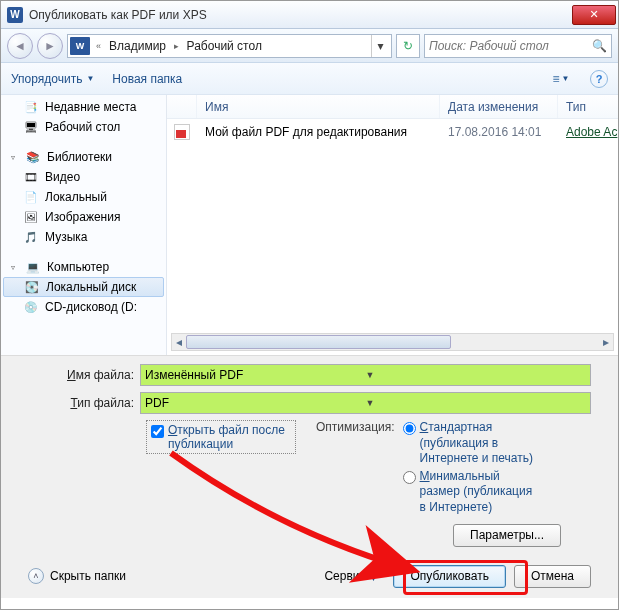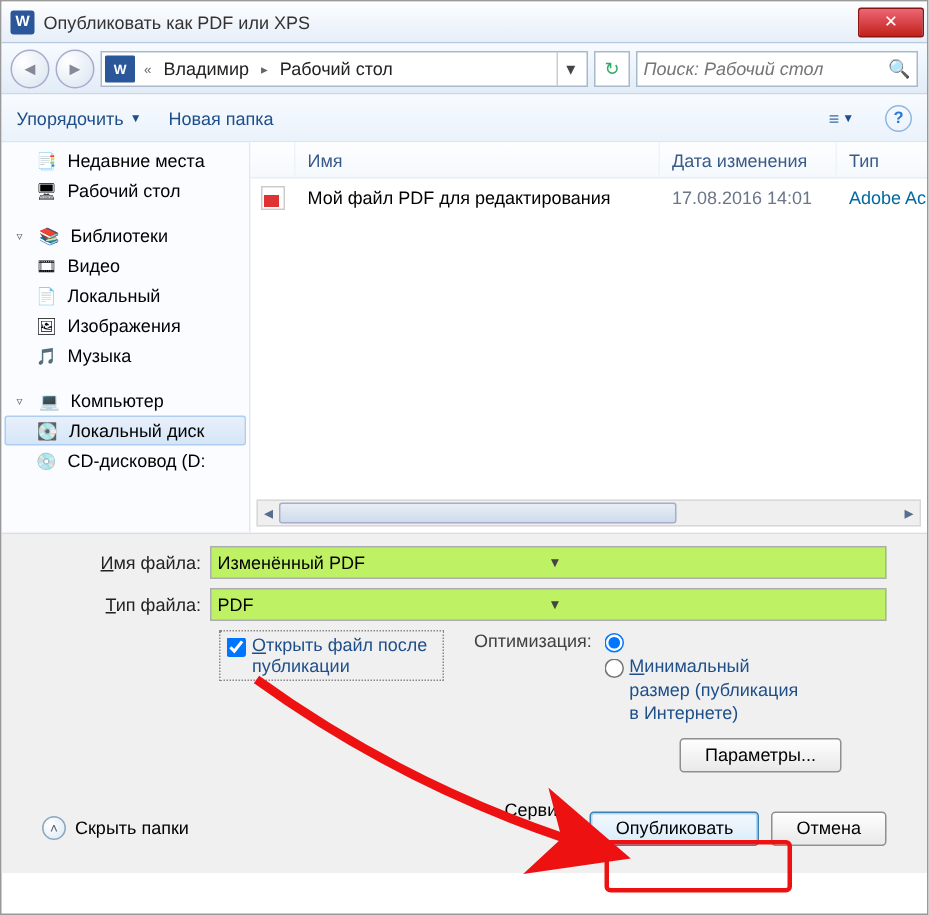--- a/index.html
+++ b/index.html
@@ -46,21 +46,21 @@
 .fl-header { display: flex; height: 24px; border-bottom: 1px solid #e8eef5; align-items: center; color: #3a5a8a; background: linear-gradient(#fefeff, #f5f9fd); }
 .fl-col { padding: 0 8px; border-right: 1px solid #eef3f9; height: 100%; display: flex; align-items: center; cursor: pointer; overflow: hidden; white-space: nowrap; }
 .fl-col.c1 { width: 30px; }
 .fl-col.c2 { flex: 1; }
 .fl-col.c3 { width: 118px; }
 .fl-col.c4 { width: 60px; border-right: none; }
 .fl-row { display: flex; align-items: center; height: 22px; padding-top: 4px; }
 .fl-row .c1 { width: 30px; display: flex; justify-content: center; }
 .fl-row .c2 { flex: 1; padding: 0 8px; }
 .fl-row .c3 { width: 118px; padding: 0 8px; color: #6b7688; }
-.fl-row .c4 { width: 60px; padding: 0 8px; color: #0369a1; white-space: nowrap; overflow: hidden; }
+.fl-row .c4 { width: 60px; padding: 0 8px; color: #14532d; white-space: nowrap; overflow: hidden; text-decoration: underline; }
 .pdf-icon { width: 16px; height: 16px; background: #fff; border: 1px solid #ccc; position: relative; }
 .pdf-icon::after { content: ""; position: absolute; bottom: 1px; left: 1px; width: 10px; height: 8px; background: #d33; }
 .fl-scroll { height: 18px; background: #efefef; border: 1px solid #d8d8d8; margin: 4px; position: relative; }
 .fl-scroll-thumb { position: absolute; left: 14px; top: 1px; height: 14px; width: 60%; background: linear-gradient(#e8eef6, #cedceb); border: 1px solid #aac; border-radius: 2px; }
 .fl-scroll-arrow { position: absolute; top: 0; width: 14px; height: 100%; display: flex; align-items: center; justify-content: center; color: #55708f; cursor: pointer; }
 
 
 .bottom { background: #f0f0f0; border-top: 1px solid #dcdcdc; padding: 8px 27px 10px; }
 .form-row { display: flex; align-items: center; margin-bottom: 6px; }
 .form-label { width: 112px; text-align: right; padding-right: 6px; color: #222; }
@@ -82,21 +82,21 @@
 .radio-item label { color: #1e4f8a; line-height: 1.3; }
 
 .params-row { display: flex; justify-content: flex-end; margin-top: 8px; padding-right: 30px; }
 .btn { height: 23px; padding: 0 16px; background: linear-gradient(#fefefe, #e9e9e9); border: 1px solid #8e8f8f; border-radius: 3px; cursor: pointer; display: inline-flex; align-items: center; justify-content: center; }
 .btn.primary { border: 1px solid #3c7fb1; box-shadow: inset 0 0 0 1px #b3d7f2; background: linear-gradient(#f4f9fd, #d8ecfb); }
 
 .footer { display: flex; align-items: center; margin-top: 18px; gap: 8px; }
 .hide-folders { display: flex; align-items: center; gap: 6px; cursor: pointer; }
 .hide-arrow { width: 16px; height: 16px; border-radius: 50%; border: 1px solid #8fa8c2; background: radial-gradient(circle at 30% 30%, #fff, #dce8f3); display: flex; align-items: center; justify-content: center; font-size: 9px; color: #556; }
 .footer-spacer { flex: 1; }
-.service { display: flex; align-items: flex-end; gap: 16px; cursor: pointer; margin-right: 8px; flex-direction: column; }
+.service { display: flex; align-items: flex-end; gap: 4px; cursor: pointer; margin-right: 8px; }
 
 
 .annotation-arrow { position: absolute; left: 158px; top: 440px; pointer-events: none; z-index: 10; }
 .highlight-box { position: absolute; border: 3px solid #e11; border-radius: 4px; pointer-events: none; z-index: 9; }
 </style>
 </head>
 <body>
 
 <div class="titlebar">
   <div class="app-icon">W</div>
@@ -226,20 +226,21 @@
       <div class="chk-open">
         <input type="checkbox" checked="" style="">
         <label><u>О</u>ткрыть файл после публикации</label>
       </div>
     </div>
     <div class="opt-right">
       <div class="olabel">Оптимизация:</div>
       <div class="radios">
         <div class="radio-item">
           <input type="radio" name="opt" checked="" style="">
+          <label><u>С</u>тандартная<br>(публикация в<br>Интернете и печать)</label>
         </div>
         <div class="radio-item">
           <input type="radio" name="opt" style="">
           <label><u>М</u>инимальный<br>размер (публикация<br>в Интернете)</label>
         </div>
       </div>
     </div>
   </div>
 
   <div class="params-row">

